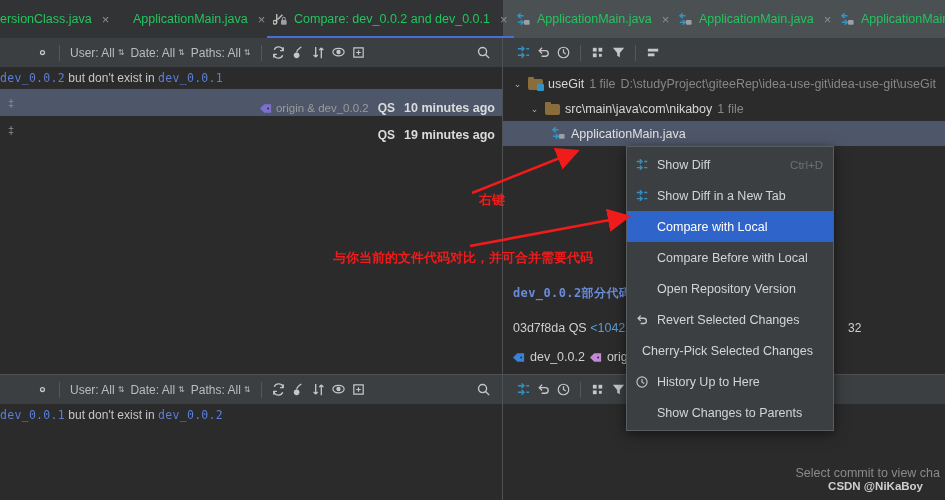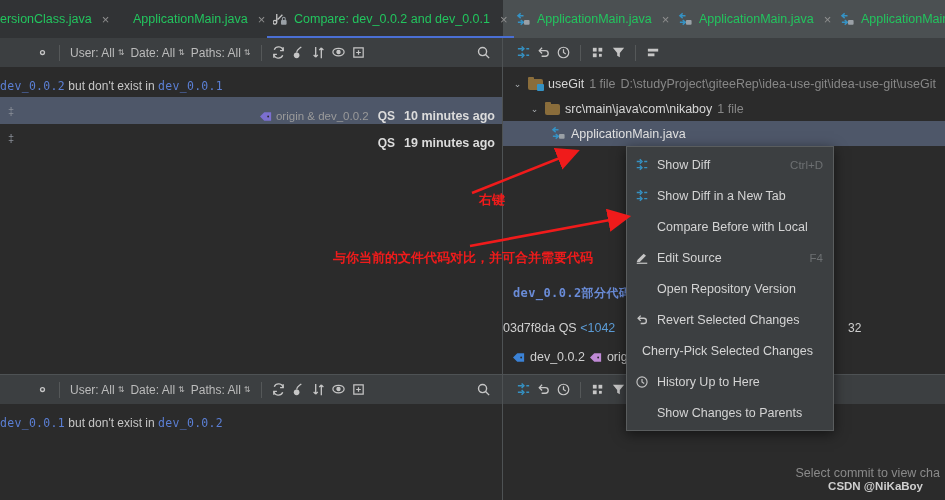--- a/index.html
+++ b/index.html
@@ -43,21 +43,21 @@
   .caret { font-size:8px; color:#bbbbbb; line-height:1; display:inline-block; }
   .tb-icon { width:20px; height:20px; display:flex; align-items:center; justify-content:center; color:#c6c6c6; }
   .tb-icon svg { display:block; }
   .spacer { flex:1 1 auto; }
 
   
   .panel-left  { position:absolute; left:0; width:503px; background:#2b2b2b; overflow:hidden; }
   .panel-right { position:absolute; left:503px; width:442px; background:#2b2b2b; overflow:hidden; }
   .vsplit { position:absolute; left:502px; top:38px; width:1px; height:462px; background:#4e5254; }
 
-  .infoline { padding:12px 0 4px 0; font-size:12px; color:#c7c7c7; white-space:nowrap; }
+  .infoline { padding:4px 0 4px 0; font-size:12px; color:#c7c7c7; white-space:nowrap; }
   .mono-blue { font-family:"DejaVu Sans Mono","Liberation Mono",monospace; color:#5b7fd4; font-size:11.5px; letter-spacing:.3px; }
 
   .commitrow { position:relative; height:27px; display:flex; align-items:center; padding-left:4px; font-size:12.5px; }
   .commitrow.sel { background:#4e5769; }
   .graphnode { width:14px; color:#8a8f98; font-size:11px; text-align:center; }
   .cr-right { position:absolute; right:8px; top:0; height:38px; display:flex; align-items:center; gap:9px; }
   .labelchip { display:flex; align-items:center; gap:4px; color:#9a9a9a; font-size:11.5px; }
   .tagico { width:12px; height:11px; }
   .author { color:#dcdcdc; font-weight:bold; font-size:12px; }
   .when   { color:#dcdcdc; font-weight:bold; font-size:12.5px; }
@@ -322,21 +322,21 @@
           <svg width="15" height="15" viewBox="0 0 16 16">
             <path d="M2 4h6M2 11h6M5 1.5 2 4l3 2.5M5 8.5 8 11l-3 2.5" stroke="#3592c4" stroke-width="1.5" fill="none"></path>
             <rect x="8.5" y="8.5" width="6" height="5" rx="1" fill="#9aa0a6"></rect>
           </svg>
         </span>
         <span style="color:#e0e0e0;">ApplicationMain.java</span>
       </div>
     </div>
 
     <div style="position:absolute; left:10px; top:218px;" class="det-title">dev_0.0.2部分代码</div>
-    <div style="position:absolute; left:0; top:254px;" class="det-hash">
+    <div style="position:absolute; left:10px; top:254px;" class="det-hash">
       <span>03d7f8da</span>
       <span>QS</span>
       <span class="det-link">&lt;1042</span>
     </div>
     <div style="position:absolute; left:345px; top:254px; color:#cfcfcf;">32</div>
     <div style="position:absolute; left:10px; top:283px;" class="det-tags">
       <svg class="tagico" viewBox="0 0 14 12">
           <path d="M0 6 5 1h8v10H5z" fill="#3b82d6"></path>
           <circle cx="9.5" cy="6" r="1.1" fill="#2b2b2b"></circle>
         </svg>
@@ -473,37 +473,32 @@
       <span class="miicon">
         <svg width="14" height="14" viewBox="0 0 16 16" stroke="#3592c4" stroke-width="1.6" fill="none">
             <path d="M2 4h4.5M2 11h4.5M5.5 1.5 8 4 5.5 6.5M5.5 8.5 8 11l-2.5 2.5"></path>
             <path d="M14 4h-3.5M14 11h-3.5"></path>
           </svg>
       </span>
       <span class="mitext">Show Diff in a New Tab</span>
       <span class="mishort"></span>
     </div>
 
+    <div class="mi hl">
+      <span class="miicon"></span>
+      <span class="mitext">Compare with Local</span>
+      <span class="mishort"></span>
+    </div>
 
     <div class="mi">
       <span class="miicon"></span>
       <span class="mitext">Compare Before with Local</span>
       <span class="mishort"></span>
     </div>
 
-    <div class="mi">
-      <span class="miicon">
-        <svg width="14" height="14" viewBox="0 0 16 16">
-            <path d="M2 12.5 3 10l7-7 2.5 2.5-7 7z" fill="#c6c6c6"></path>
-            <path d="M2 14h12" stroke="#c6c6c6" stroke-width="1.4"></path>
-          </svg>
-      </span>
-      <span class="mitext">Edit Source</span>
-      <span class="mishort">F4</span>
-    </div>
 
     <div class="mi">
       <span class="miicon"></span>
       <span class="mitext">Open Repository Version</span>
       <span class="mishort"></span>
     </div>
 
     <div class="mi">
       <span class="miicon">
         <svg width="14" height="14" viewBox="0 0 16 16" stroke="#c6c6c6" stroke-width="1.5" fill="none">

